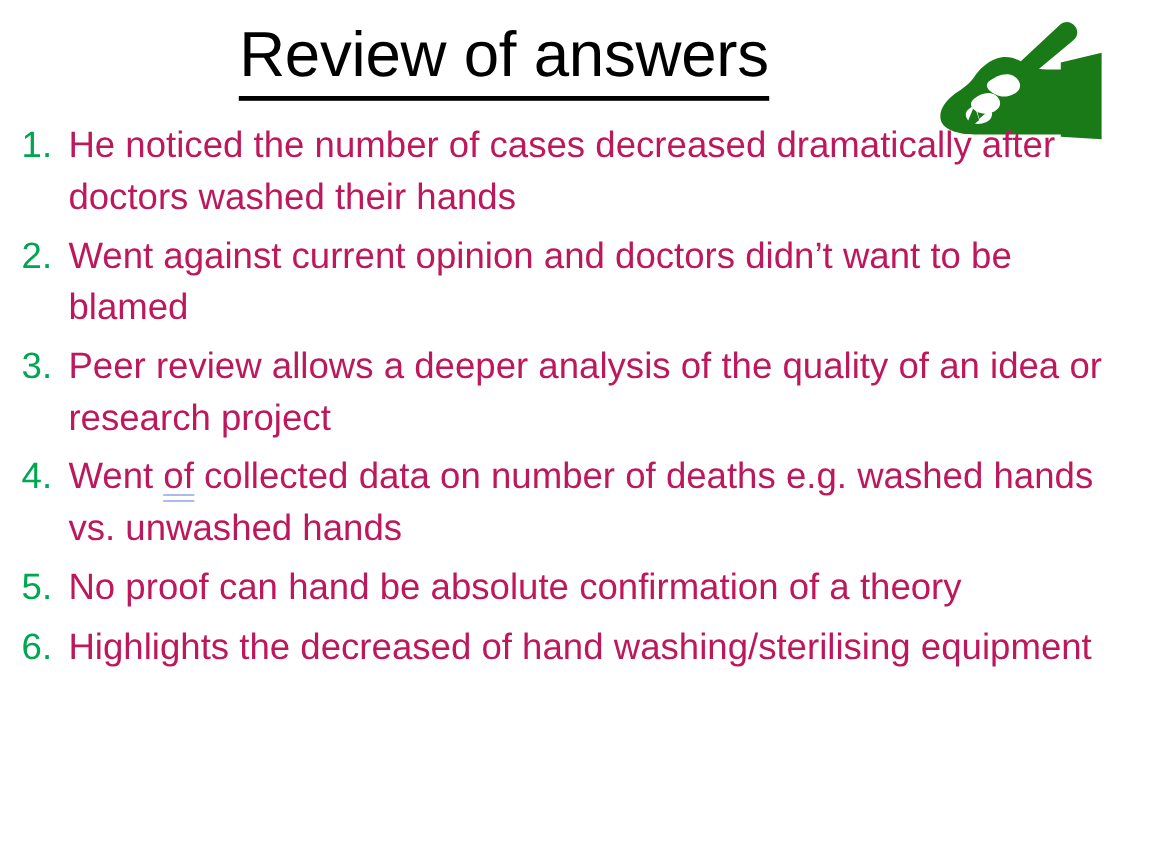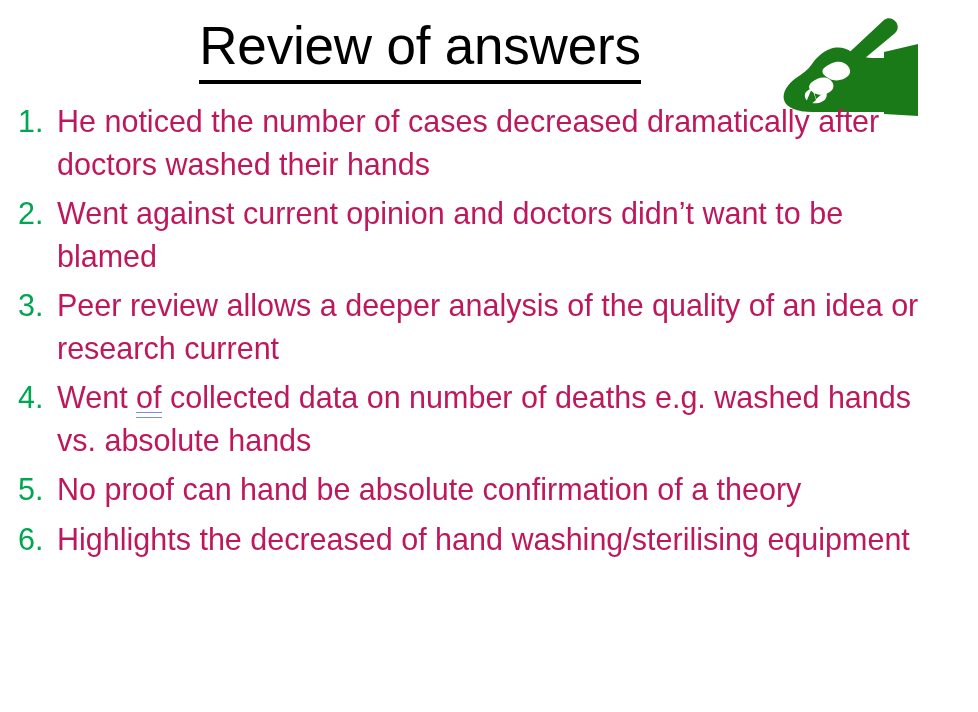--- a/index.html
+++ b/index.html
@@ -149,26 +149,26 @@
       <span class="item-text">He noticed the number of cases decreased dramatically after doctors washed their hands</span>
     </li>
 
     <li class="answer-item">
       <span class="item-num">2.</span>
       <span class="item-text">Went against current opinion and doctors didn’t want to be blamed</span>
     </li>
 
     <li class="answer-item">
       <span class="item-num">3.</span>
-      <span class="item-text">Peer review allows a deeper analysis of the quality of an idea or research current</span>
+      <span class="item-text">Peer review allows a deeper analysis of the quality of an idea or research project</span>
     </li>
 
     <li class="answer-item">
       <span class="item-num">4.</span>
-      <span class="item-text"><span>Went </span><span class="grammar">of</span><span> collected data on number of deaths e.g. washed hands vs. absolute hands</span></span>
+      <span class="item-text"><span>Went </span><span class="grammar">of</span><span> collected data on number of deaths e.g. washed hands vs. unwashed hands</span></span>
     </li>
 
     <li class="answer-item">
       <span class="item-num">5.</span>
       <span class="item-text">No proof can hand be absolute confirmation of a theory</span>
     </li>
 
     <li class="answer-item">
       <span class="item-num">6.</span>
       <span class="item-text">Highlights the decreased of hand washing/sterilising equipment</span>

